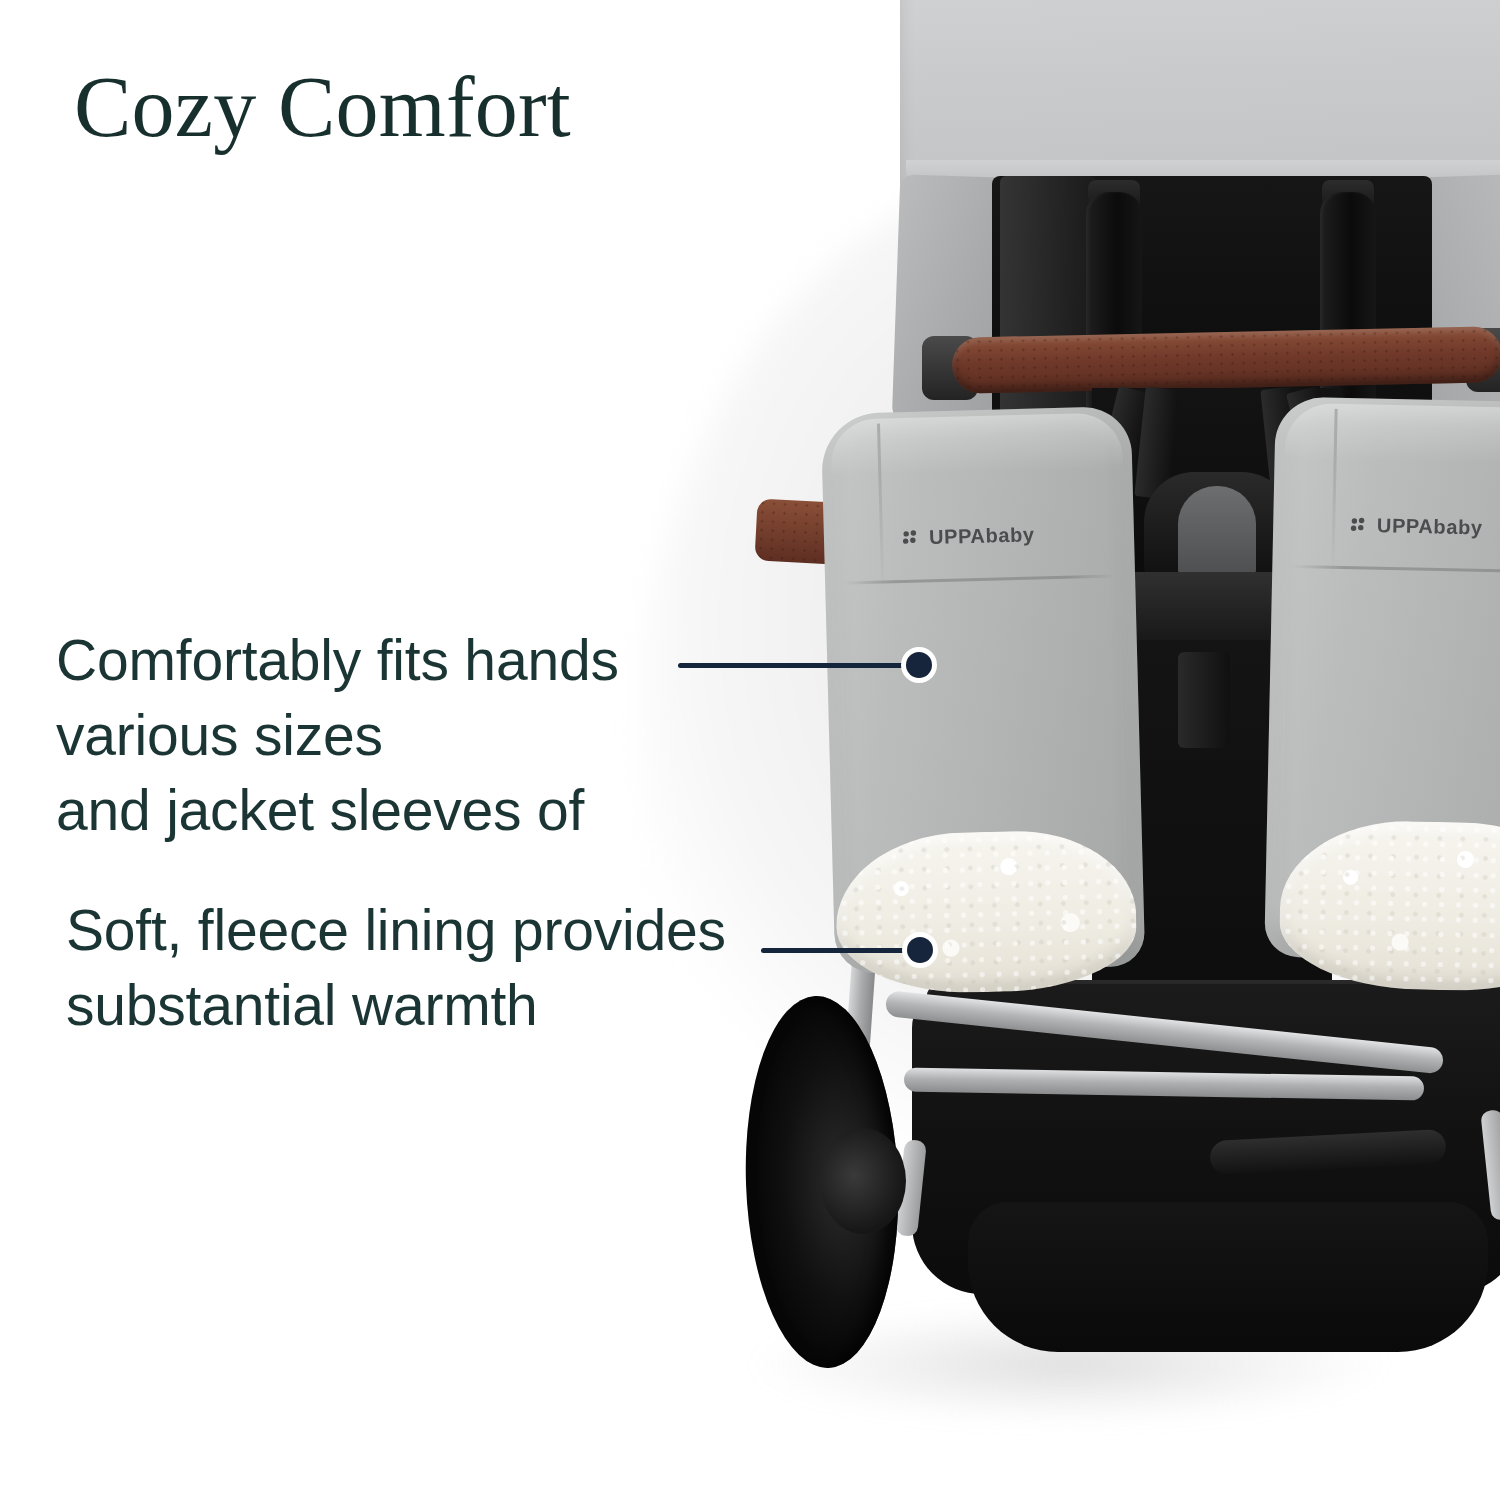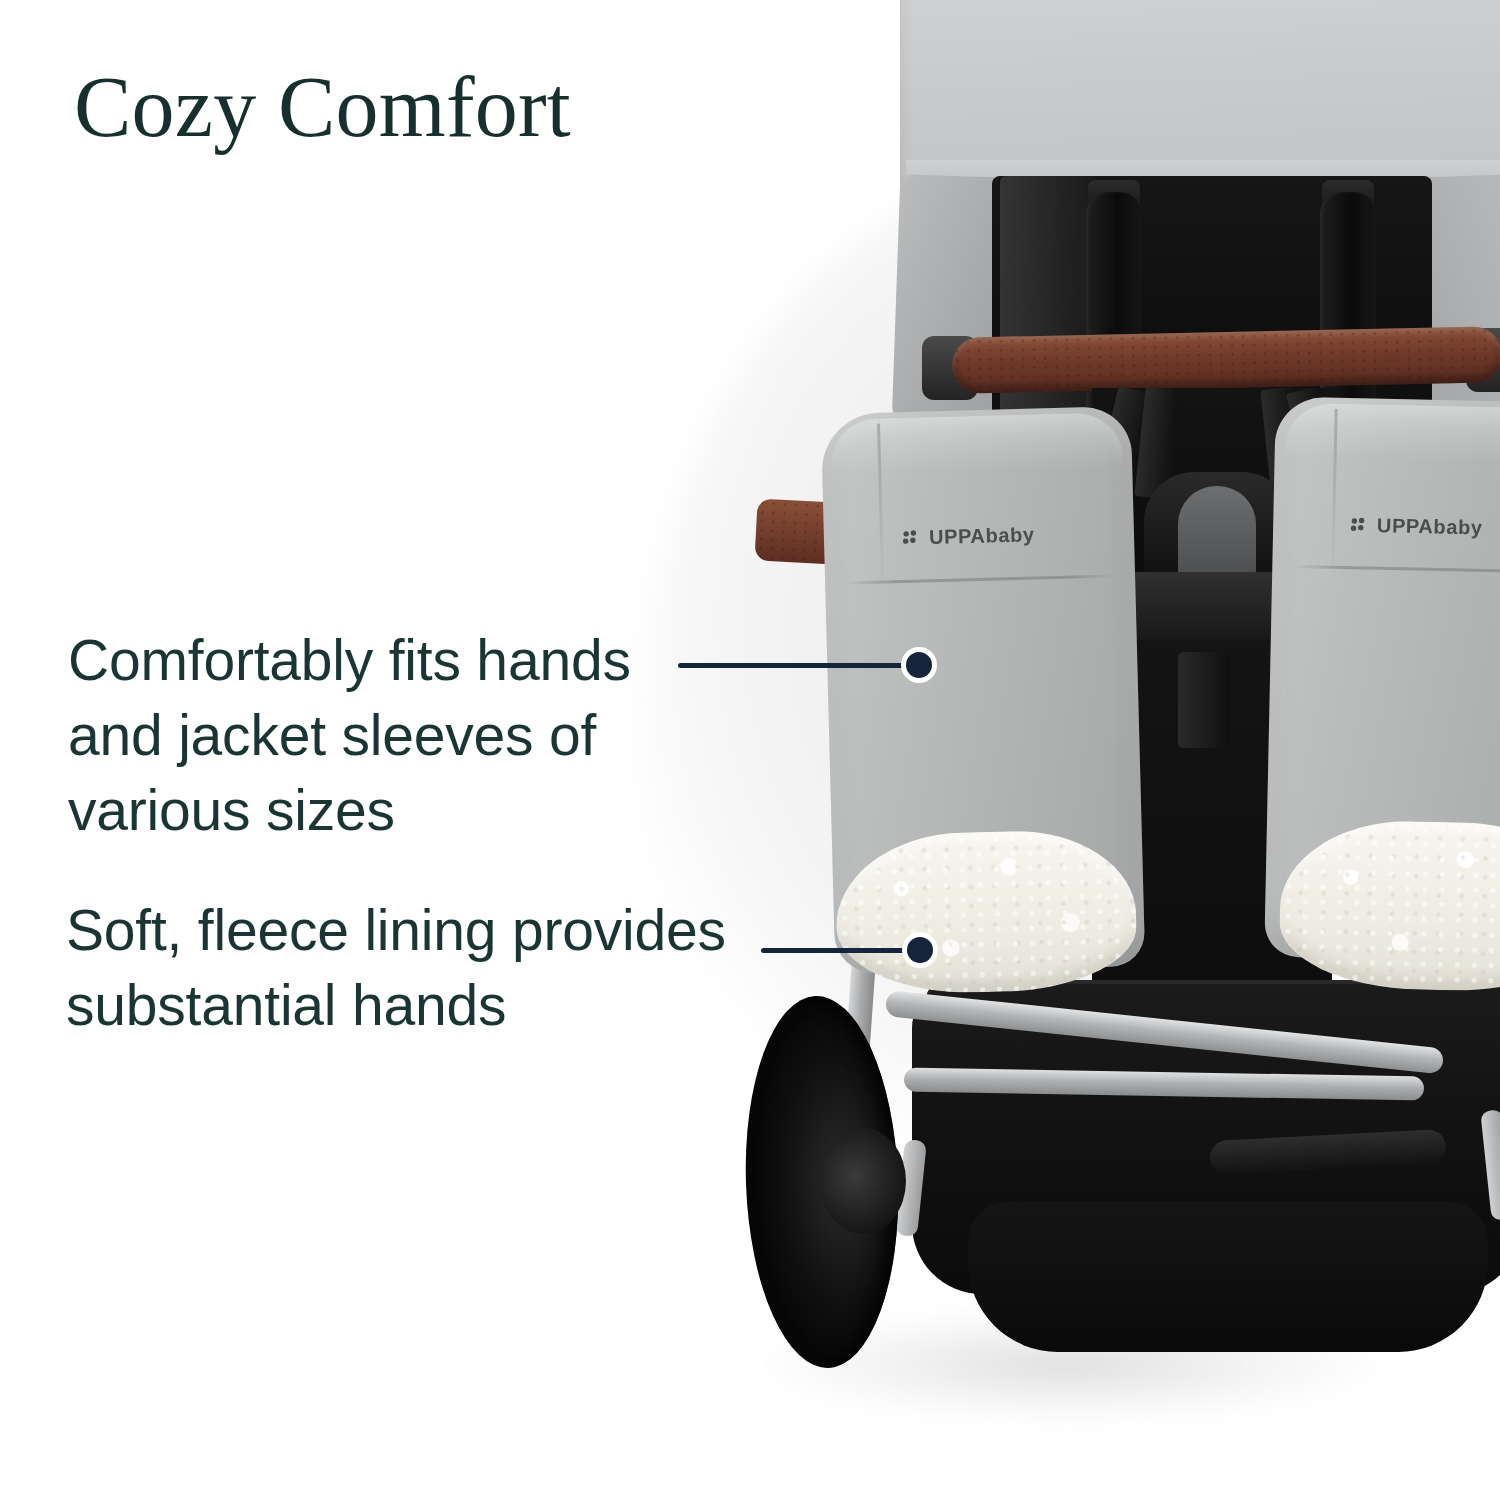--- a/index.html
+++ b/index.html
@@ -28,21 +28,21 @@
   .title{
     position:absolute;left:74px;top:64px;
     font-family:"Liberation Serif", serif;
     font-size:86px;line-height:1.0;letter-spacing:.2px;
     color:#17302E;white-space:nowrap;
   }
 
   
   .callout{position:absolute;color:#1A3533;font-size:57px;line-height:75px;letter-spacing:-.2px;}
   .callout span{display:block;white-space:nowrap;}
-  #callout-1{left:68px;top:623px;}
+  #callout-1{left:56px;top:623px;}
   #callout-2{left:66px;top:893px;}
 
   
   .leader{position:absolute;height:26px;}
   .leader .rule{position:absolute;left:0;top:11px;height:5px;background:#14253C;border-radius:3px;}
   .leader .dot{
     position:absolute;top:0;width:26px;height:26px;border-radius:50%;
     background:#16253B;box-shadow:0 0 0 5px #ffffff;
   }
   #leader-1{left:678px;top:652px;width:254px;}
@@ -369,27 +369,27 @@
       </svg>
       <span>UPPAbaby</span>
     </div>
 
   </div>
 
   <div class="title">Cozy Comfort</div>
 
   <div class="callout" id="callout-1">
     <span>Comfortably fits hands</span>
+    <span>various sizes</span>
     <span>and jacket sleeves of</span>
-    <span>various sizes</span>
   </div>
 
   <div class="callout" id="callout-2">
     <span>Soft, fleece lining provides</span>
-    <span>substantial hands</span>
+    <span>substantial warmth</span>
   </div>
 
   <div class="leader" id="leader-1">
     <div class="rule"></div>
     <div class="dot"></div>
   </div>
 
   <div class="leader" id="leader-2">
     <div class="rule"></div>
     <div class="dot"></div>

